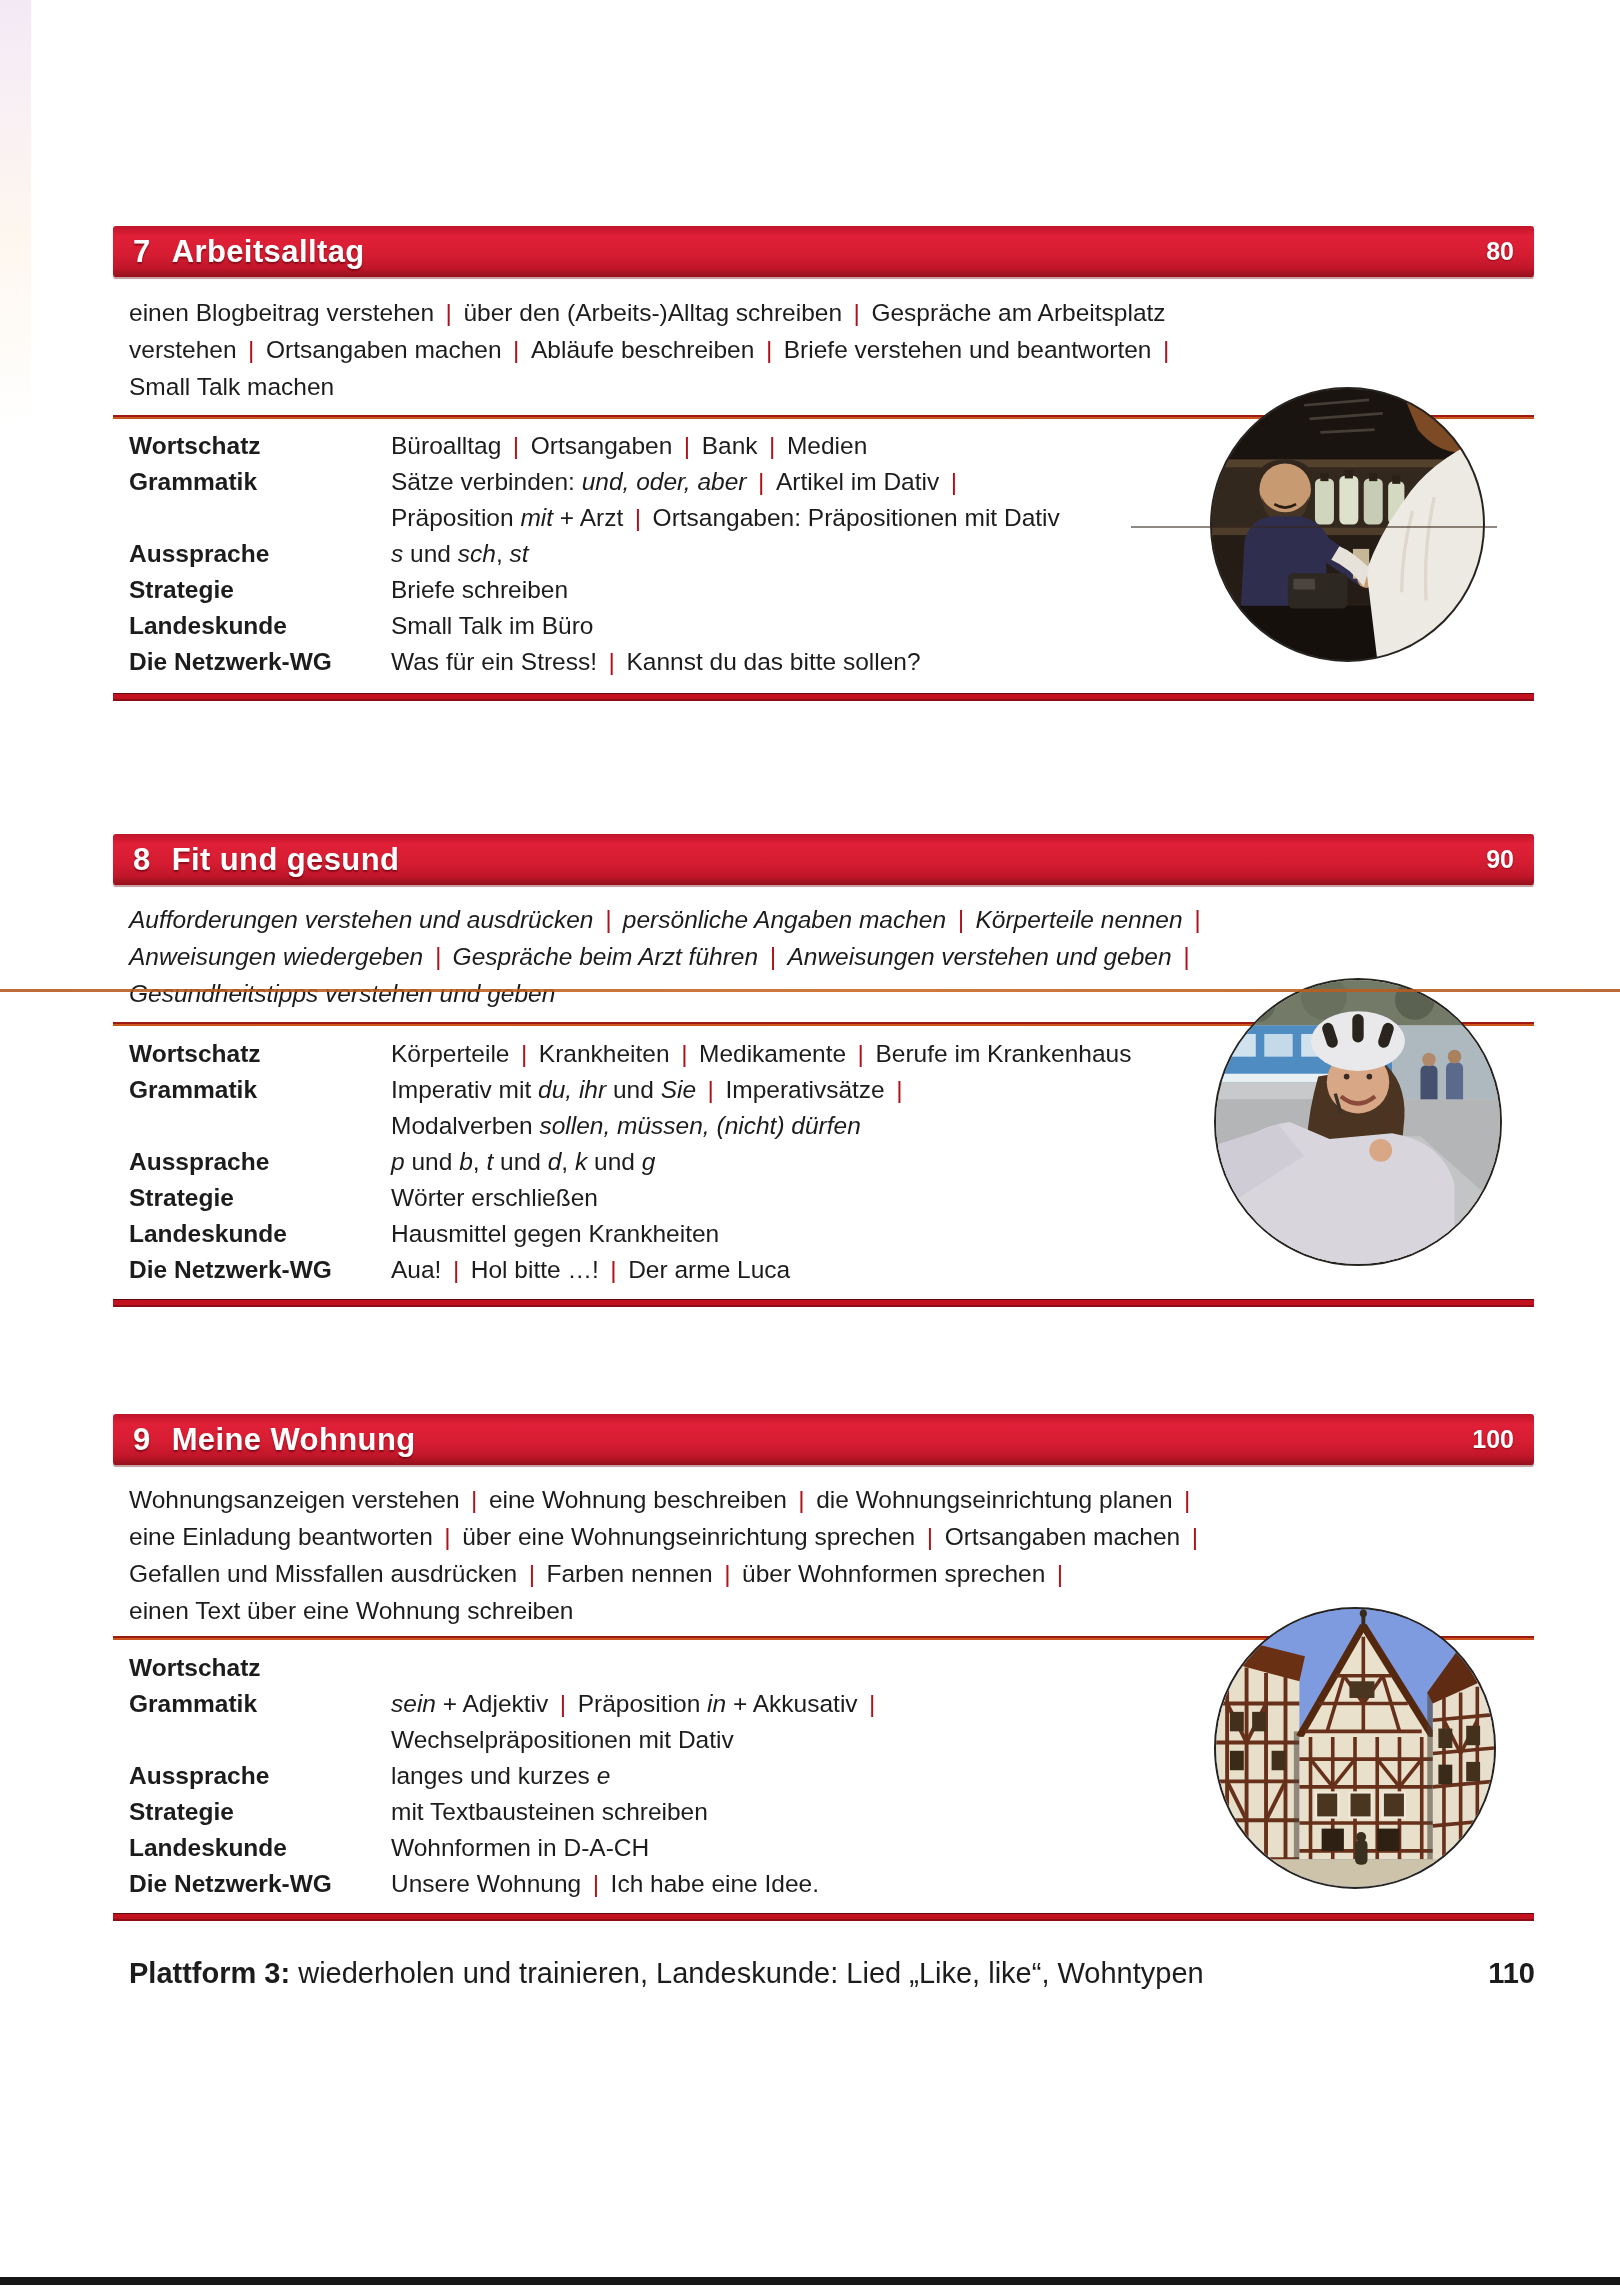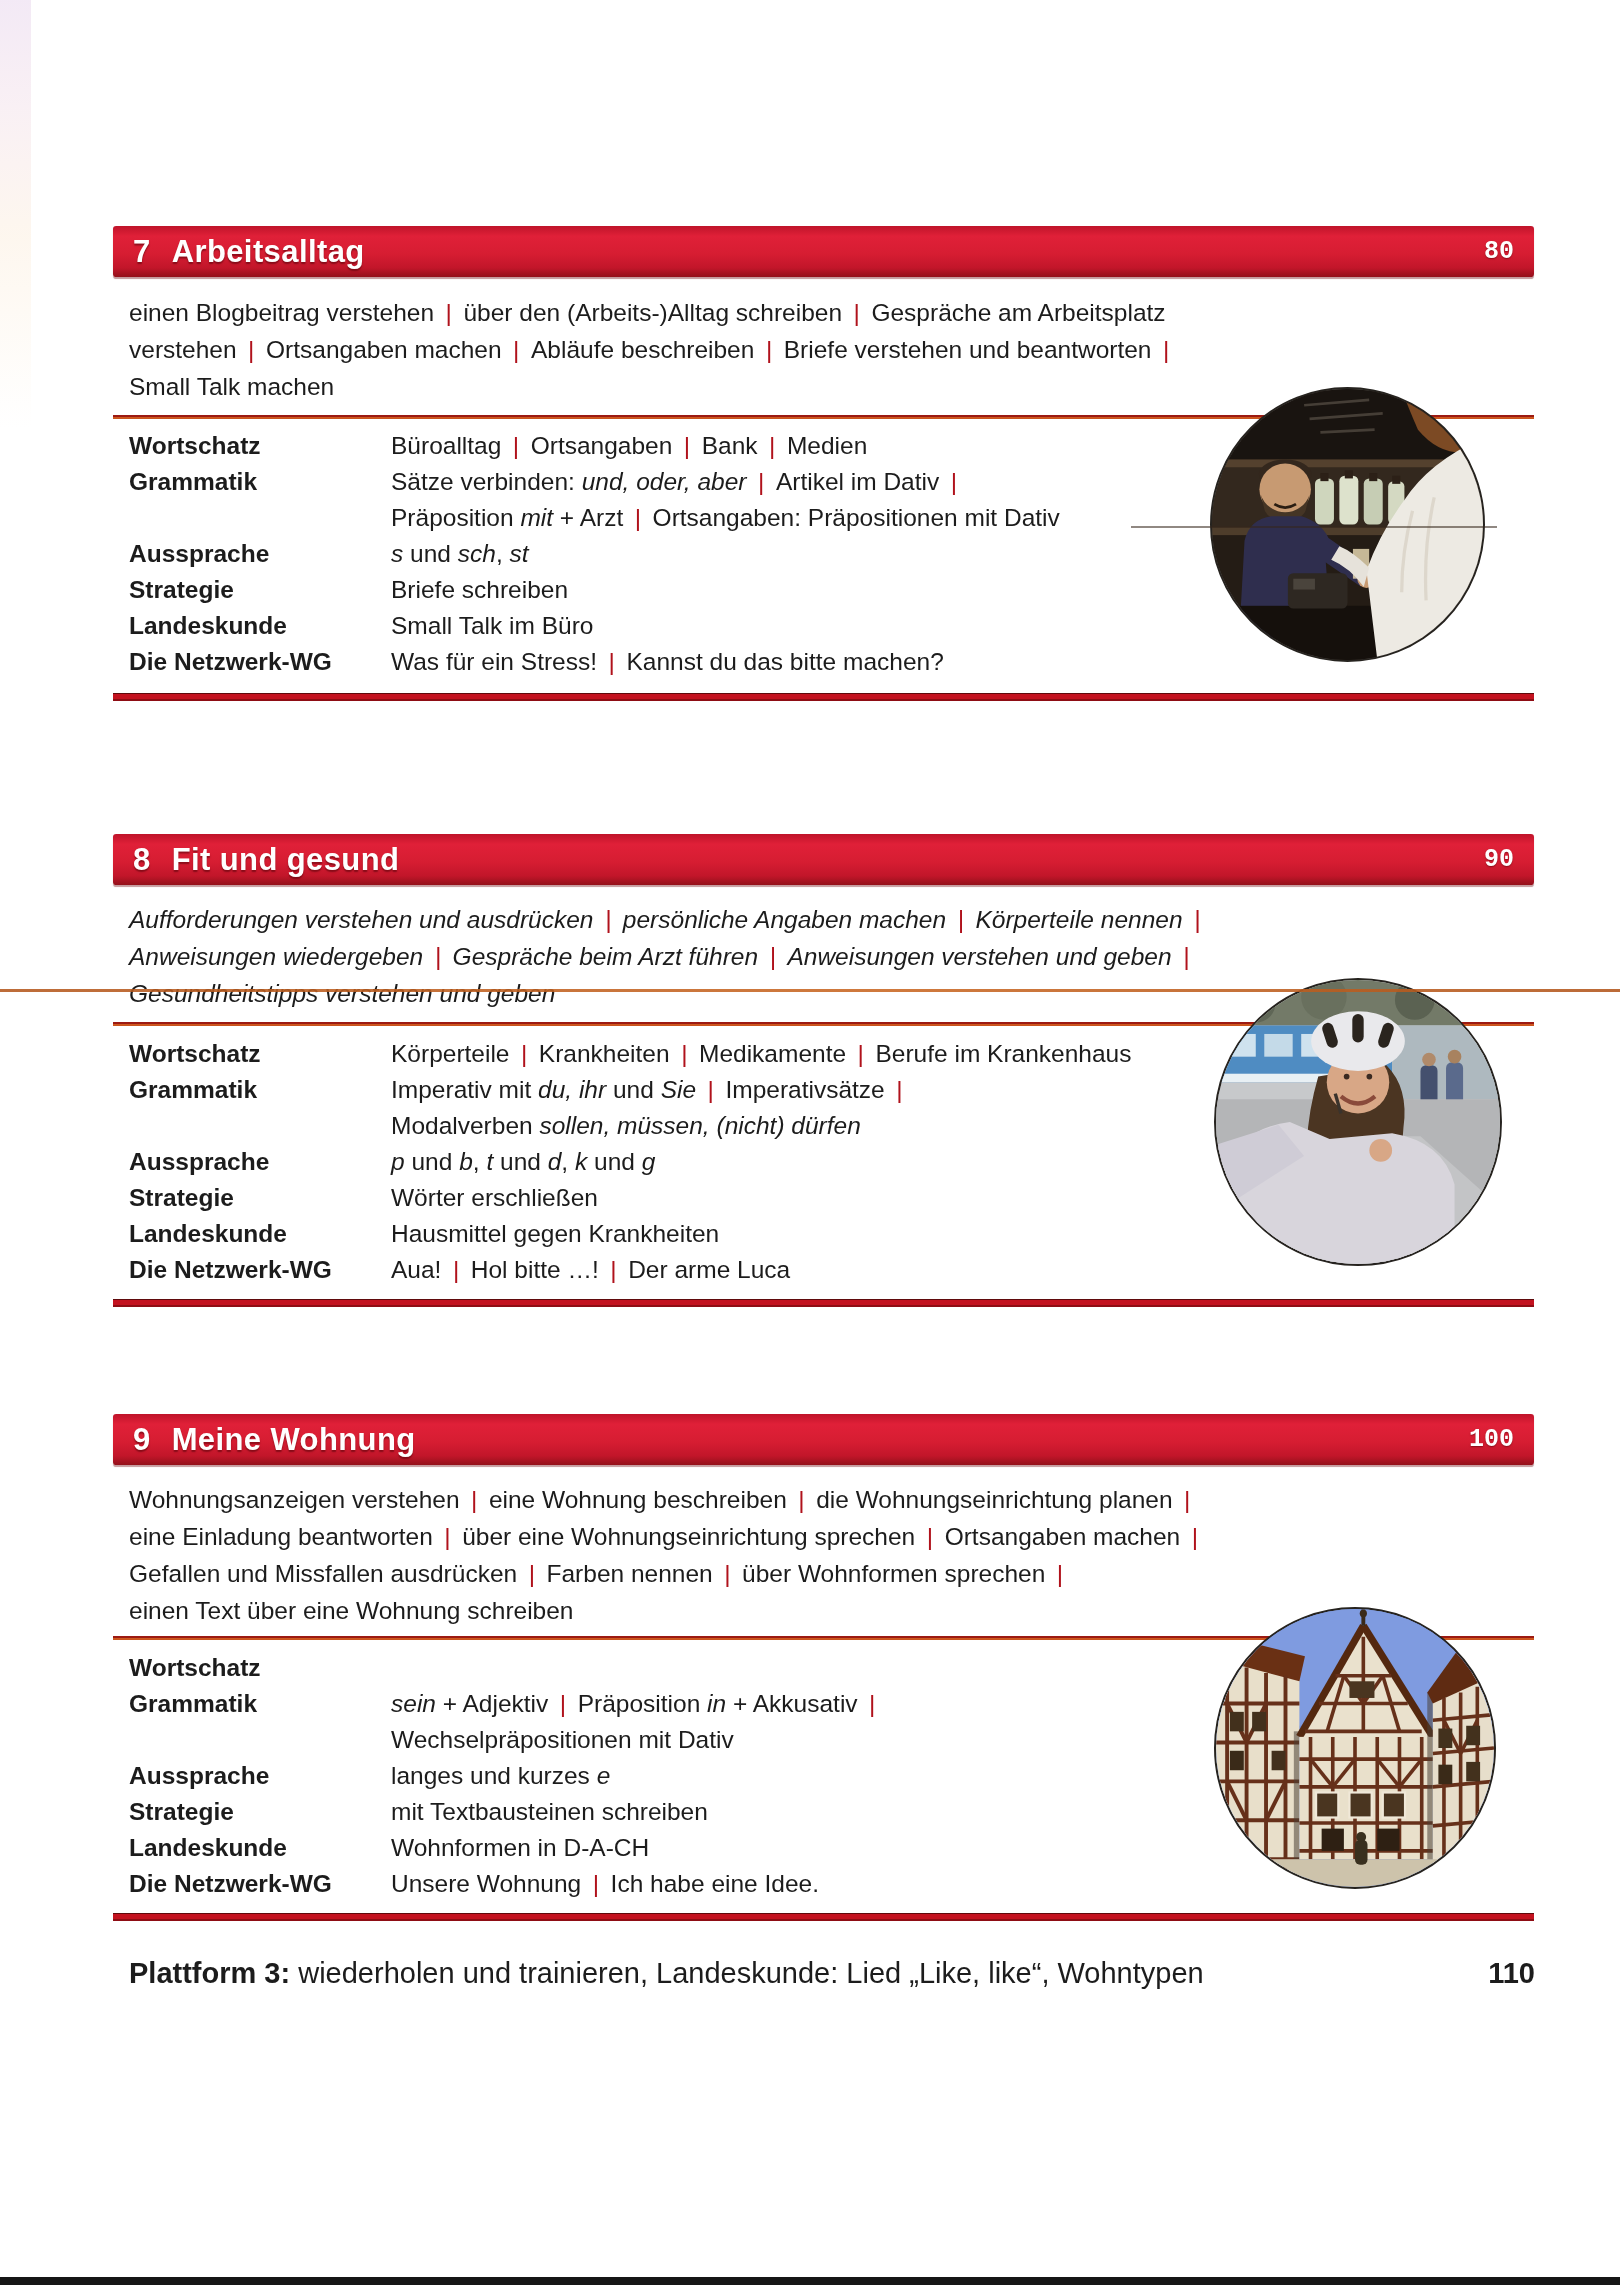--- a/index.html
+++ b/index.html
@@ -8,21 +8,21 @@
 
   .edge-smear{position:absolute;left:0;top:0;width:31px;height:428px;z-index:1;
     background:linear-gradient(180deg,#efe2f2 0%,#f7ebf1 25%,#fdf4e9 55%,rgba(255,255,255,0) 100%);opacity:.75;}
 
   .sec-bar{position:absolute;left:113px;width:1421px;height:51px;border-radius:3.1px;z-index:4;
     background:linear-gradient(180deg,#bf142a 0%,#e02038 20%,#d61d32 55%,#c2162a 82%,#93101a 100%);
     box-shadow:0 1.5px 0.8px rgba(110,8,16,.4);
     display:flex;align-items:center;padding:0 20px;box-sizing:border-box;}
   .sec-num{font-size:31px;font-weight:bold;color:#ffffff;text-shadow:0 1.5px 1.5px rgba(80,0,8,.55);margin-right:21.4px;}
   .sec-title{font-size:31px;font-weight:bold;color:#ffffff;text-shadow:0 1.5px 1.5px rgba(80,0,8,.55);letter-spacing:0.4px;}
-  .sec-page{margin-left:auto;font-size:25px;font-weight:bold;color:#ffffff;text-shadow:0 0.8px 1.5px rgba(80,0,8,.55);font-family:Liberation Mono, monospace;}
+  .sec-page{margin-left:auto;font-size:25px;font-weight:bold;color:#ffffff;text-shadow:0 0.8px 1.5px rgba(80,0,8,.55);}
 
   .goals{position:absolute;left:129px;z-index:4;}
   .goal-line{font-size:24.5px;line-height:37px;white-space:nowrap;}
 
   .pipe{color:#b0121c;padding:0 11.5px;font-weight:400;}
 
   .rule-top{position:absolute;left:113px;width:1421px;height:3.8px;z-index:2;
     background:linear-gradient(180deg,#9c1a12 0%,#9c1a12 45%,#d05a1e 45%,#c8511c 100%);}
   .rule-bottom{position:absolute;left:113px;width:1421px;height:8.4px;z-index:2;
     background:linear-gradient(180deg,#5f0a0c 0%,#5f0a0c 18%,#c3121f 18%,#c3121f 70%,#8e0d14 70%,#8e0d14 100%);}
@@ -81,21 +81,21 @@
         <div class="trow">
           <div class="tlabel">Strategie</div>
           <div class="tcontent"><span>Briefe schreiben</span></div>
         </div>
         <div class="trow">
           <div class="tlabel">Landeskunde</div>
           <div class="tcontent"><span>Small Talk im Büro</span></div>
         </div>
         <div class="trow">
           <div class="tlabel">Die Netzwerk-WG</div>
-          <div class="tcontent"><span>Was für ein Stress!</span><span class="pipe">|</span><span>Kannst du das bitte machen?</span></div>
+          <div class="tcontent"><span>Was für ein Stress!</span><span class="pipe">|</span><span>Kannst du das bitte sollen?</span></div>
         </div>
       </div>
       <div class="rule-bottom" style="top: 693px;"></div>
       <div class="photo" style="left: 1210px; top: 387px; width: 275px; height: 275px;">
   <svg viewBox="0 0 100 100" preserveAspectRatio="none">
     <rect width="100" height="100" fill="#2a211a"></rect>
     <rect width="100" height="26" fill="#191410"></rect>
     <g stroke="#6b6156" stroke-width="1" opacity=".55">
       <line x1="34" y1="6" x2="58" y2="4"></line>
             <line x1="36" y1="11" x2="63" y2="9"></line>

